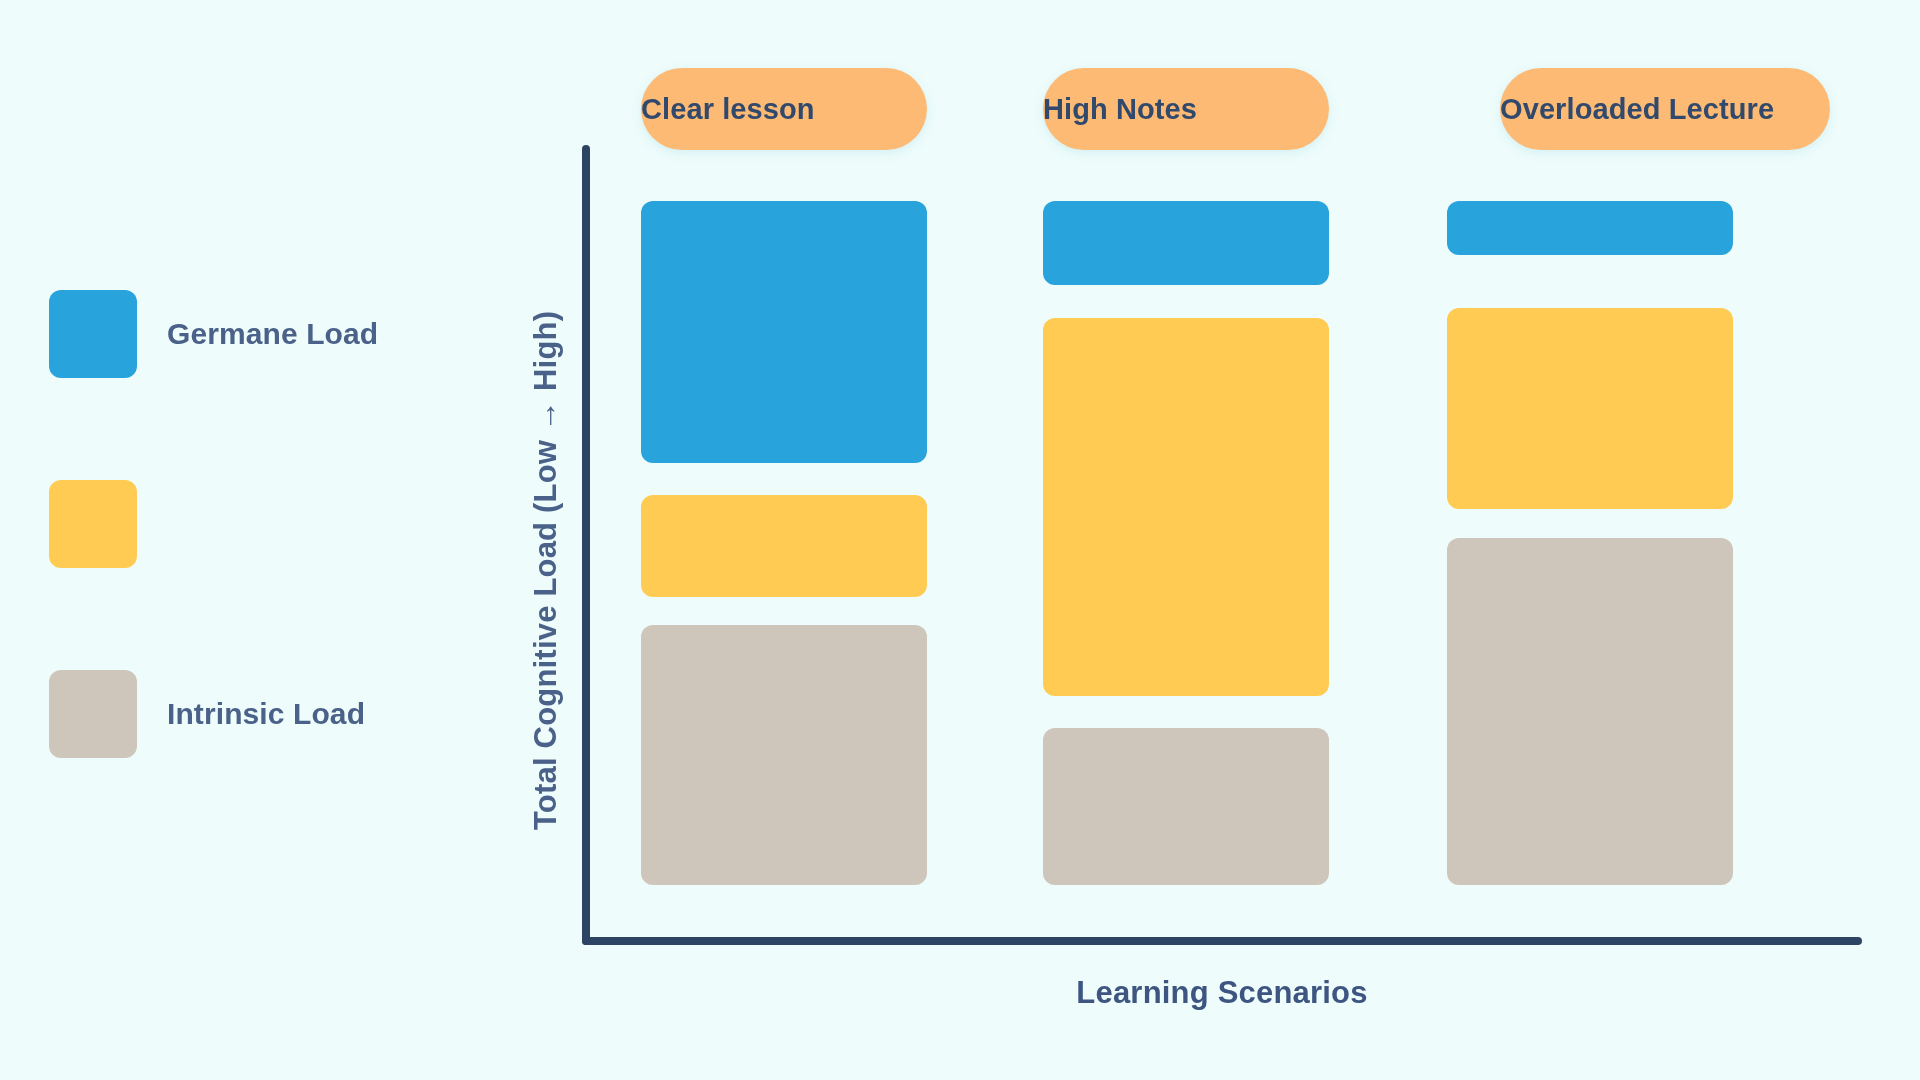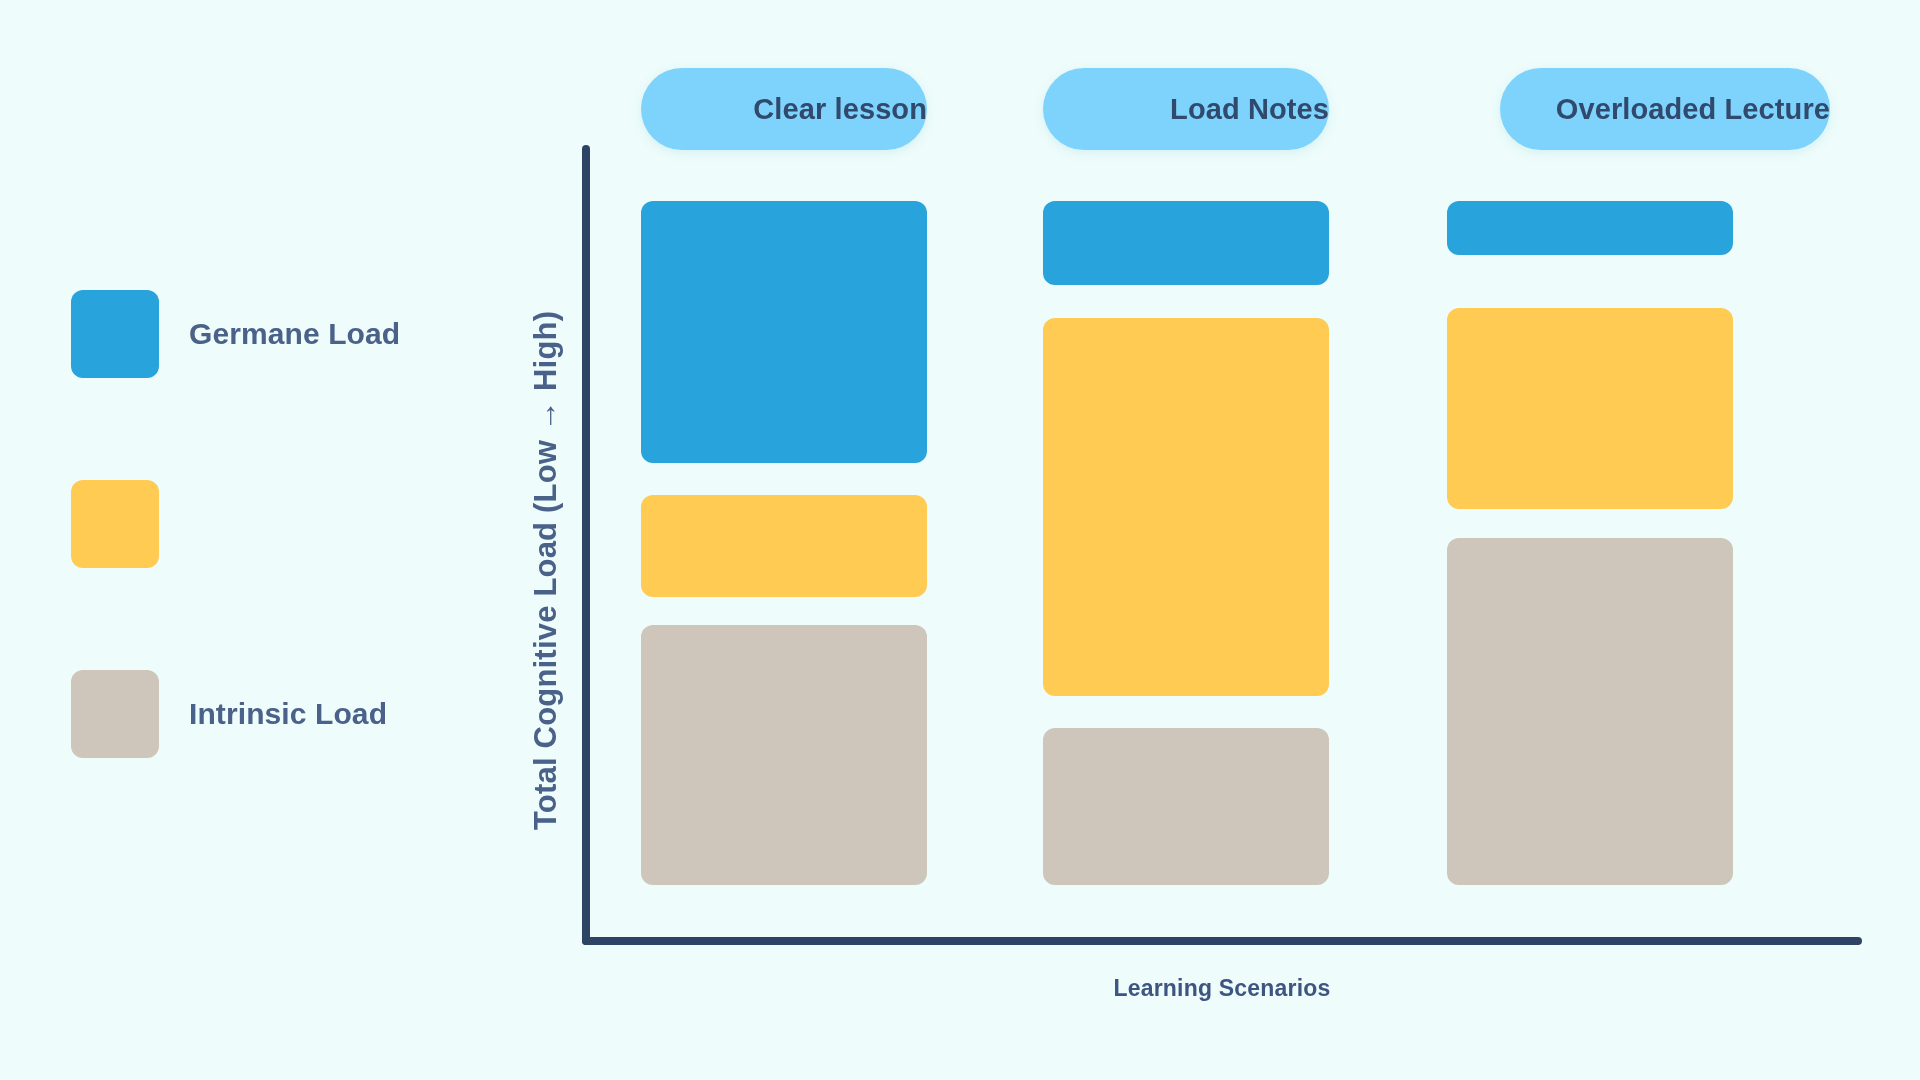--- a/index.html
+++ b/index.html
@@ -19,21 +19,21 @@
   #chart-root {
     position: absolute;
     inset: 0;
     width: 1920px;
     height: 1080px;
   }
 
   
   .legend {
     position: absolute;
-    left: 71px;
+    left: 49px;
     top: 290px;
     width: 430px;
   }
   .legend-item {
     display: flex;
     align-items: center;
     height: 88px;
     margin-bottom: 102px;
   }
   .legend-swatch {
@@ -81,37 +81,37 @@
     color: #4a6189;
     white-space: nowrap;
     letter-spacing: 0.2px;
   }
   .x-axis-title {
     position: absolute;
     left: 582px;
     top: 975px;
     width: 1280px;
     text-align: center;
-    font-size: 23px;
+    font-size: 31px;
     font-weight: 700;
     color: #3c5party;
     color: #3d5580;
     letter-spacing: 0.2px;
   }
 
   
   .pill {
     position: absolute;
     top: 68px;
     height: 82px;
-    background: #7dd3fc;
+    background: #fdba74;
     border-radius: 41px;
     display: flex;
     align-items: center;
-    justify-content: flex-end;
+    justify-content: flex-start;
     box-shadow: 0 3px 10px rgba(160, 215, 230, 0.30);
   }
   .pill-label {
     font-size: 29px;
     font-weight: 700;
     color: #31496c;
     white-space: nowrap;
     letter-spacing: 0.1px;
   }
 
@@ -143,21 +143,21 @@
   <div class="y-axis-line" style="background: rgb(46, 68, 101);"></div>
   <div class="x-axis-line" style="background: rgb(46, 68, 101);"></div>
 
   <div class="y-axis-title">Total Cognitive Load (Low → High)</div>
   <div class="x-axis-title">Learning Scenarios</div>
 
   <div class="pill" id="pill-0" style="left: 641px; width: 286px;">
     <span class="pill-label">Clear lesson</span>
   </div>
   <div class="pill" id="pill-1" style="left: 1043px; width: 286px;">
-    <span class="pill-label">Load Notes</span>
+    <span class="pill-label">High Notes</span>
   </div>
   <div class="pill" id="pill-2" style="left: 1500px; width: 330px;">
     <span class="pill-label">Overloaded Lecture</span>
   </div>
 
   <div class="bar" id="bar-0-0" style="left: 641px; width: 286px; top: 201px; height: 262px; background: rgb(41, 163, 219);"></div>
   <div class="bar" id="bar-0-1" style="left: 641px; width: 286px; top: 495px; height: 102px; background: rgb(255, 203, 82);"></div>
   <div class="bar" id="bar-0-2" style="left: 641px; width: 286px; top: 625px; height: 260px; background: rgb(206, 198, 187);"></div>
 
   <div class="bar" id="bar-1-0" style="left: 1043px; width: 286px; top: 201px; height: 84px; background: rgb(41, 163, 219);"></div>

